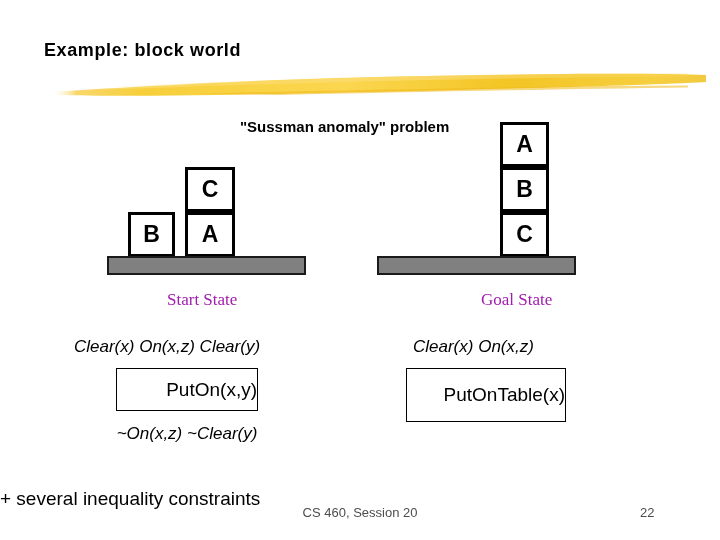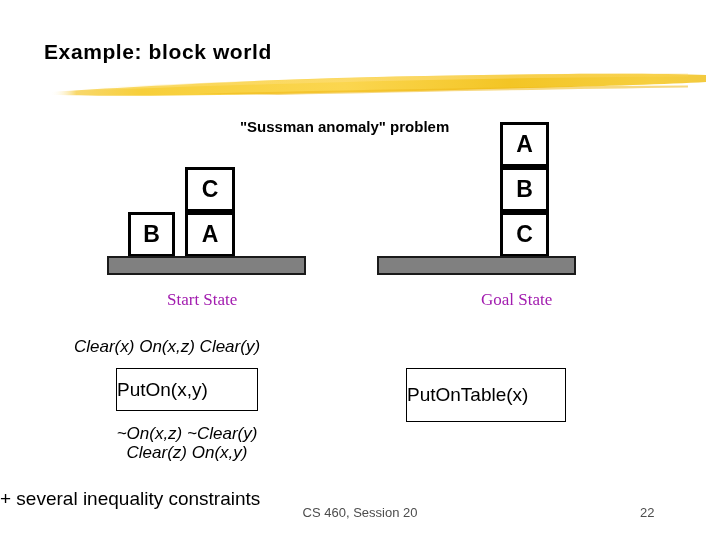--- a/index.html
+++ b/index.html
@@ -14,21 +14,21 @@
     overflow: hidden;
     position: relative;
   }
 
   
   .slide-title {
     position: absolute;
     left: 44px;
     top: 40px;
     font-family: "Liberation Sans", sans-serif;
-    font-size: 21px;
+    font-size: 18px;
     font-weight: bold;
     letter-spacing: 0.6px;
     color: #000000;
     white-space: nowrap;
     text-align: right;
   }
 
   
   .brush-wrap {
     position: absolute;
@@ -104,21 +104,21 @@
   }
   .postcond.centered { text-align: center; }
 
   .op-box {
     position: absolute;
     box-sizing: border-box;
     border: 1.5px solid #000000;
     background: #ffffff;
     display: flex;
     align-items: center;
-    justify-content: flex-start;
+    justify-content: flex-end;
     font-family: "Liberation Sans", sans-serif;
     font-size: 19px;
     color: #000000;
   }
 
   .constraints {
     position: absolute;
     left: 0;
     top: 488px;
     width: 720px;
@@ -208,23 +208,23 @@
   <div class="state-label" style="left:442px; top:290px;margin-left:39px;">Goal State</div>
 
   <div class="precond" style="left:74px; top:337px;">Clear(x) On(x,z) Clear(y)</div>
 
   <div class="op-box" style="left:116px; top:368px; width:142px; height:43px;">
     <span>PutOn(x,y)</span>
   </div>
 
   <div class="postcond centered" style="left:76px; top:424px; width:222px;">
     <div>~On(x,z) ~Clear(y)</div>
-    <div>Clear(z) On(x,y)</div>
-  </div>
-
+  </div>
+
+  <div class="precond" style="left:413px; top:337px;">Clear(x) On(x,z)</div>
 
   <div class="op-box" style="left:406px; top:368px; width:160px; height:54px;">
     <span>PutOnTable(x)</span>
   </div>
 
 
   <div class="constraints">+ several inequality constraints</div>
 </div>
 
 <div class="footer-center">CS 460, Session 20</div>

